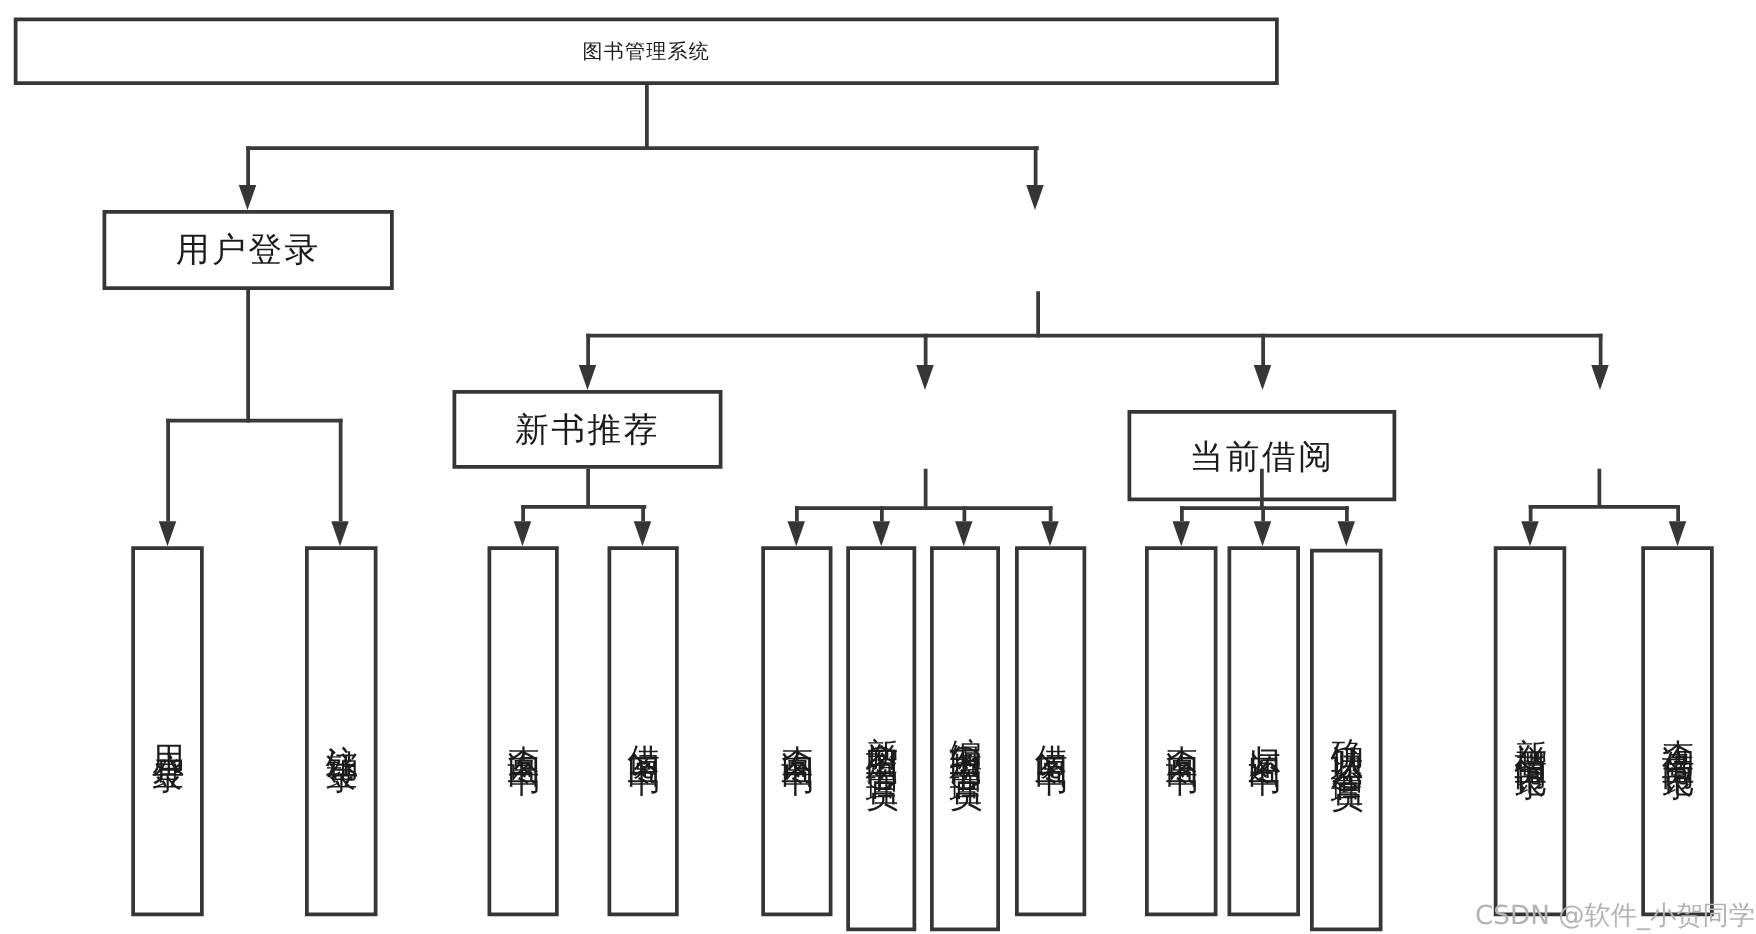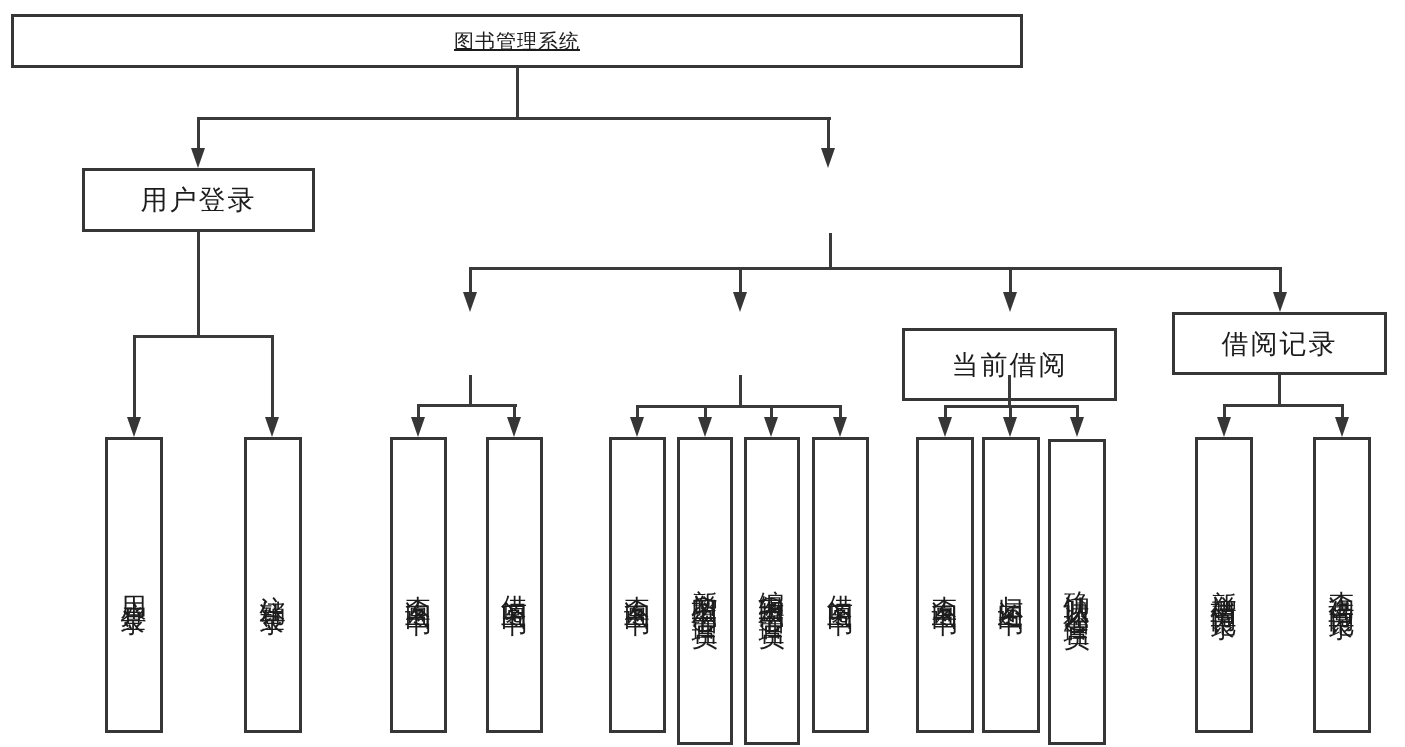--- a/index.html
+++ b/index.html
@@ -17,21 +17,21 @@
     border: 3px solid #363636;
     background: #ffffff;
     display: flex;
     align-items: center;
     justify-content: center;
     color: #1c1c1c;
     font-size: 27px;
     letter-spacing: 2px;
     white-space: nowrap;
   }
-  .node.title { font-size: 20px; letter-spacing: 1px; text-decoration: underline; }
+  .node.title { font-size: 16px; letter-spacing: 1px; }
   .vnode {
     position: absolute;
     box-sizing: border-box;
     border: 3px solid #363636;
     background: #ffffff;
     display: flex;
     align-items: center;
     justify-content: center;
     color: #1c1c1c;
   }
@@ -88,22 +88,22 @@
   <div class="hl" style="left:469px; top:267px; width:813px;"></div>
   <div class="vl" style="left:469px; top:267px; height:25px;"></div>
   <div class="arr" style="left:463px; top:292px;"></div>
   <div class="vl" style="left:739px; top:267px; height:25px;"></div>
   <div class="arr" style="left:733px; top:292px;"></div>
   <div class="vl" style="left:1009px; top:267px; height:25px;"></div>
   <div class="arr" style="left:1003px; top:292px;"></div>
   <div class="vl" style="left:1279px; top:267px; height:25px;"></div>
   <div class="arr" style="left:1273px; top:292px;"></div>
 
+  <div class="node" style="left:362px; top:312px; width:216px; height:63px;">新书推荐</div>
   <div class="node" style="left:902px; top:328px; width:215px; height:73px;">当前借阅</div>
-  <div class="node" style="left:1172px; top:312px; width:215px; height:63px;">借阅记录</div>
 
   <div class="vl" style="left:469px; top:375px; height:31px;"></div>
   <div class="hl" style="left:417px; top:404px; width:100px;"></div>
   <div class="vl" style="left:417px; top:404px; height:13px;"></div>
   <div class="arr" style="left:411px; top:417px;"></div>
   <div class="vl" style="left:513px; top:404px; height:13px;"></div>
   <div class="arr" style="left:507px; top:417px;"></div>
 
   <div class="vl" style="left:739px; top:375px; height:33px;"></div>
   <div class="hl" style="left:636px; top:405px; width:206px;"></div>
@@ -169,14 +169,15 @@
     <span class="vtext">确认归还（管理员）</span>
   </div>
 
   <div class="vnode" style="left:1195px; top:437px; width:58px; height:296px;">
     <span class="vtext">新增借阅记录</span>
   </div>
   <div class="vnode" style="left:1313px; top:437px; width:58px; height:296px;">
     <span class="vtext">查询借阅记录</span>
   </div>
 
+  <div class="watermark">CSDN @软件_小贺同学</div>
 
 </div>
 
 </body></html>

